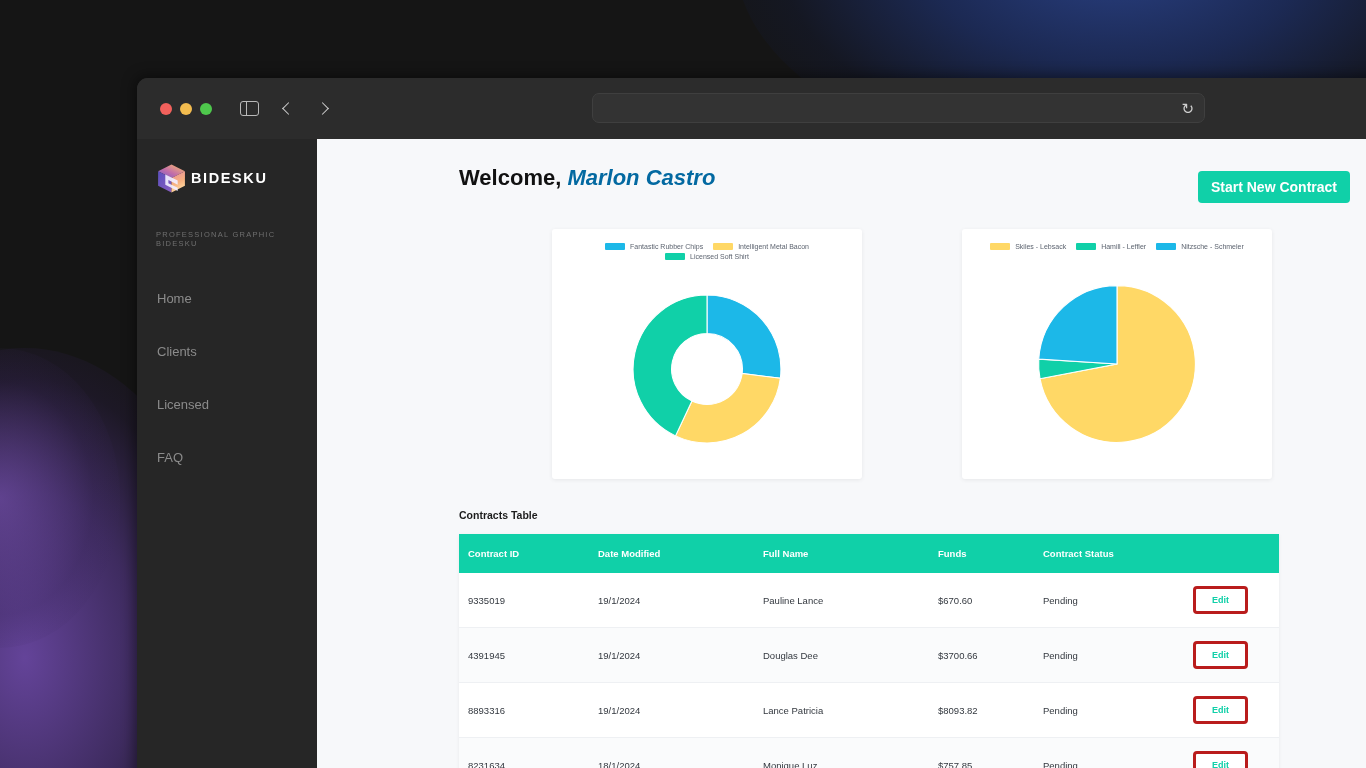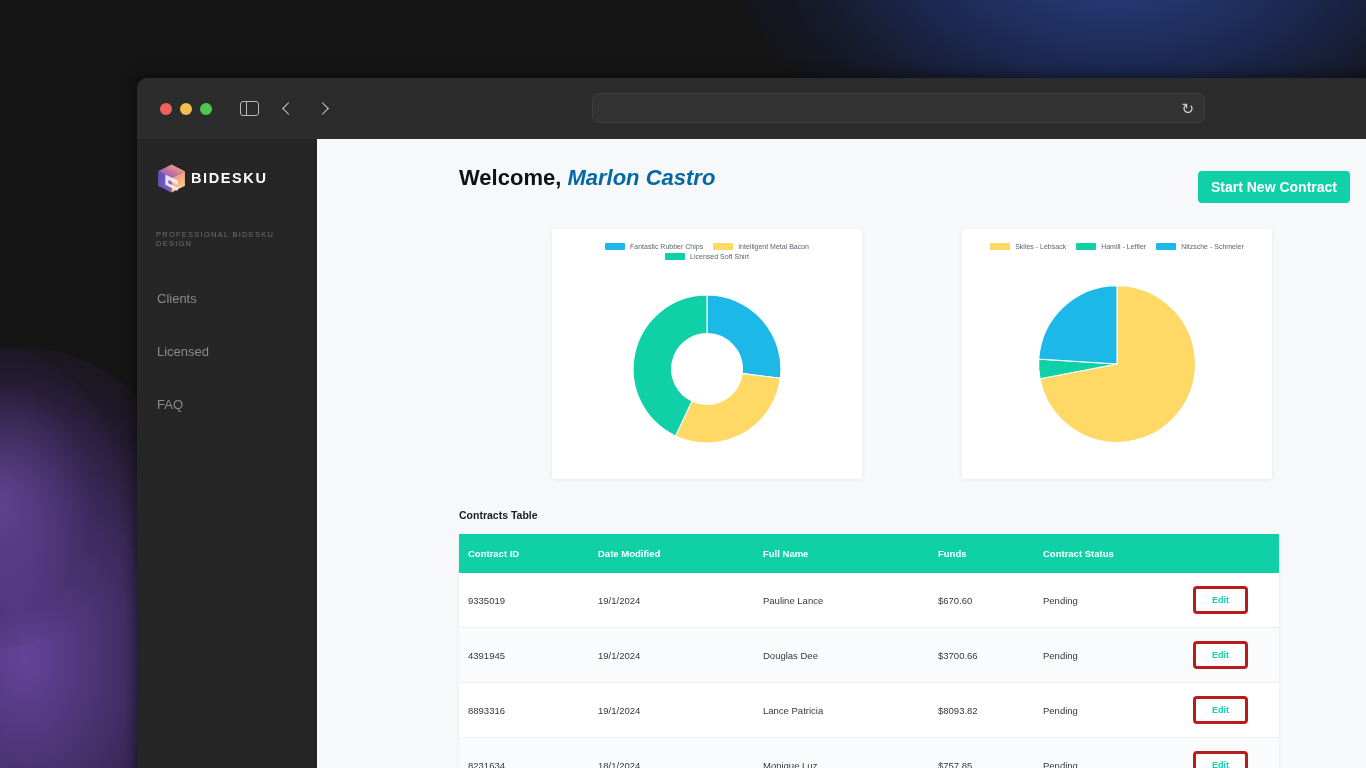--- a/index.html
+++ b/index.html
@@ -384,23 +384,26 @@
               </linearGradient>
             </defs>
             <path d="M32 5 L58 18 L32 31 L6 18 Z" fill="url(#lg-top)"></path>
             <path d="M6 18 L32 31 L32 59 L6 46 Z" fill="url(#lg-left)"></path>
             <path d="M32 31 L58 18 L58 46 L32 59 Z" fill="url(#lg-right)"></path>
             <path d="M20 24 L44 36 L44 44 L26 35 L26 41 L44 50 L44 56 L20 44 Z" fill="#f2efff" opacity="0.92"></path>
           </svg>
           <span id="brand-name">BIDESKU</span>
         </div>
 
-        <div id="brand-tagline">PROFESSIONAL BIDESKU DESIGN</div>
+        <div id="brand-tagline">PROFESSIONAL GRAPHIC BIDESKU</div>
 
         <nav id="sidebar-nav">
+          <div class="nav-item">
+            <span>Home</span>
+          </div>
           <div class="nav-item">
             <span>Clients</span>
           </div>
           <div class="nav-item">
             <span>Licensed</span>
           </div>
           <div class="nav-item">
             <span>FAQ</span>
           </div>
         </nav>

